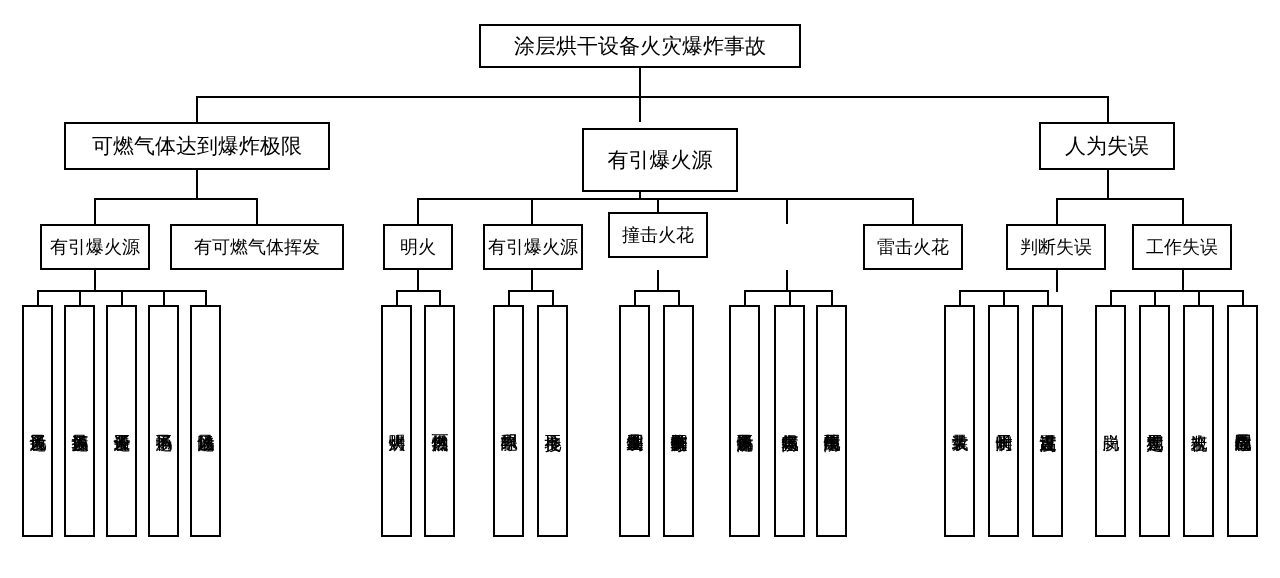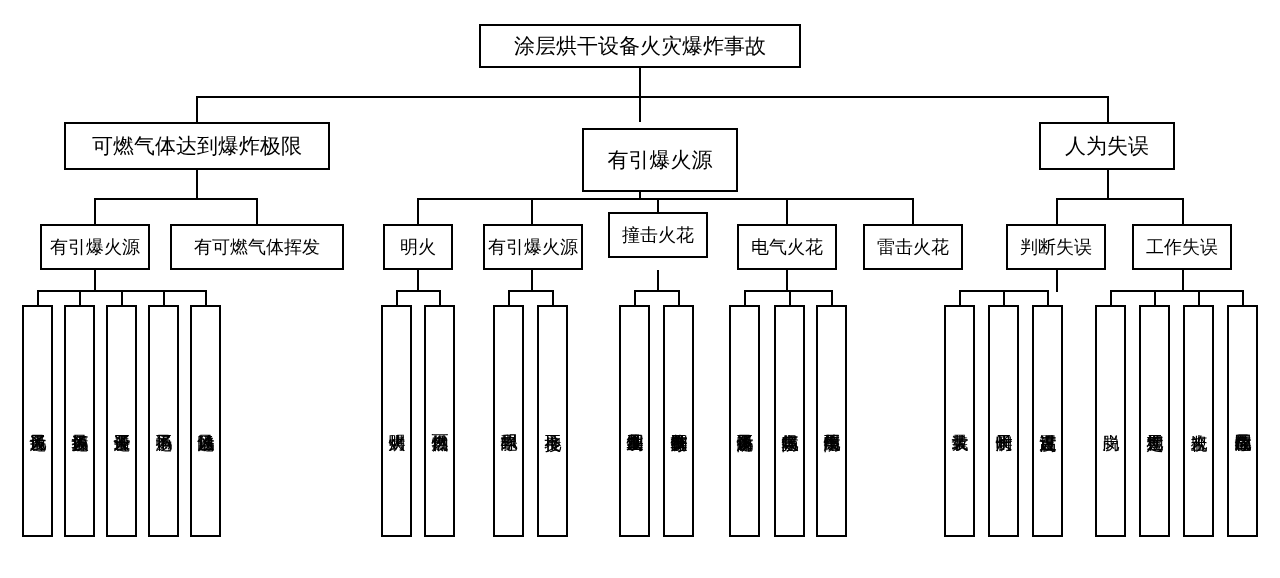--- a/index.html
+++ b/index.html
@@ -145,23 +145,20 @@
   </div>
   <div class="node lvl2" style="left:383px; top:224px; width:70px; height:46px;">
     <span>明火</span>
   </div>
   <div class="node lvl2" style="left:483px; top:224px; width:100px; height:46px;">
     <span>有引爆火源</span>
   </div>
   <div class="node lvl2" style="left:608px; top:212px; width:100px; height:46px;">
     <span>撞击火花</span>
   </div>
-  <div class="node lvl2" style="left:737px; top:224px; width:100px; height:46px;">
-    <span>电气火花</span>
-  </div>
   <div class="node lvl2" style="left:863px; top:224px; width:100px; height:46px;">
     <span>雷击火花</span>
   </div>
   <div class="node lvl2" style="left:1006px; top:224px; width:100px; height:46px;">
     <span>判断失误</span>
   </div>
   <div class="node lvl2" style="left:1132px; top:224px; width:100px; height:46px;">
     <span>工作失误</span>
   </div>
 

